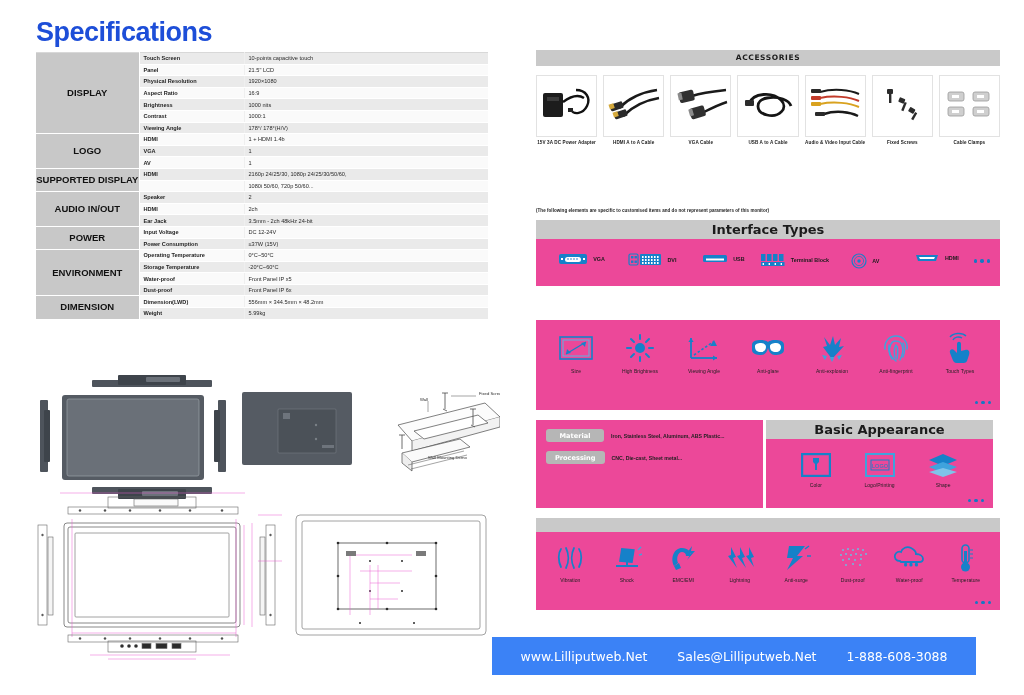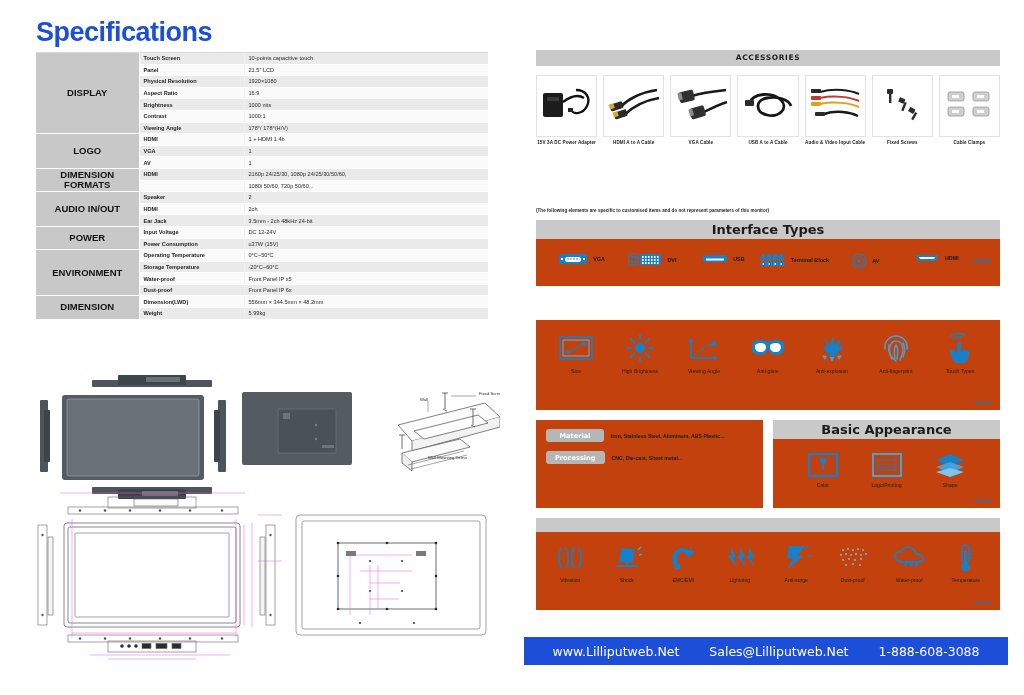--- a/index.html
+++ b/index.html
@@ -68,60 +68,60 @@
     letter-spacing:0.1px;
   }
 
   
   #cs-title { position:absolute; left:22px; top:180px; font-size:25px; }
   #cs-note {
     position:absolute; left:24px; top:208px; width:470px;
     font-size:4.5px; font-weight:bold; color:#222; letter-spacing:0.05px;
   }
 
-  .card { position:absolute; background:#c2410c; }
+  .card { position:absolute; background:#ec4899; }
   .card .hdr {
     height:19px; line-height:19px; font-size:13px; background:#c9c9c9;
   }
   .icon-row { display:flex; align-items:flex-start; }
   .icon-cell { flex:1; display:flex; flex-direction:column; align-items:center; }
   .icon-cell .cap {
     font-size:5px; color:#1f1f1f; margin-top:3px; text-align:center; letter-spacing:0.05px;
   }
   .dots { display:flex; gap:3px; }
   .dots i { width:3.4px; height:3.4px; border-radius:50%; background:#1577c4; display:block; }
 
   #interface-card { left:24px; top:220px; width:464px; height:66px; }
   #interface-row { padding:14px 10px 0 10px; }
   .iface { display:flex; align-items:center; gap:5px; }
   .iface .nm { font-size:5.4px; color:#1b1b1b; font-weight:bold; }
 
   #screen-card { left:24px; top:320px; width:464px; height:90px; }
   #screen-row { padding:11px 8px 0 8px; }
 
   #appearance-card { left:24px; top:420px; width:227px; height:88px; }
-  #basic-card { left:261px; top:420px; width:227px; height:88px; }
+  #basic-card { left:254px; top:420px; width:227px; height:88px; }
   #env-card { left:24px; top:518px; width:464px; height:92px; }
   #env-card .hdr { height:14px; }
   #env-row { padding:10px 6px 0 6px; }
 
   .tagline { display:flex; align-items:center; gap:7px; margin:9px 0 0 10px; }
   .tagline .pill {
     background:#b6b6b6; color:#ffffff; font-size:6.6px; font-weight:bold;
     padding:2.5px 9px; border-radius:3px; min-width:58px; text-align:center;
     font-family:"DejaVu Sans", sans-serif;
   }
   .tagline .txt { font-size:5.2px; color:#1f1f1f; font-weight:bold; }
 
   .dots-br { position:absolute; right:9px; bottom:6px; }
 
   
   #footer-bar {
-    position:absolute; left:524px; top:637px; width:484px; height:28px;
-    background:#1d4ed8; display:flex; align-items:center; justify-content:center;
+    position:absolute; left:492px; top:637px; width:484px; height:38px;
+    background:#3b82f6; display:flex; align-items:center; justify-content:center;
     gap:30px;
   }
   #footer-bar span { color:#ffffff; font-size:12.5px; font-family:"DejaVu Sans", sans-serif; }
 </style>
 </head>
 <body>
 
 <div class="page">
 
   <div class="left-col">
@@ -166,21 +166,21 @@
           </tr>
           <tr class="odd">
             <td class="lbl">VGA</td>
             <td class="val">1</td>
           </tr>
           <tr class="even">
             <td class="lbl">AV</td>
             <td class="val">1</td>
           </tr>
           <tr class="odd">
-            <td class="grp" rowspan="2">DIMENSION FORMATS</td>
+            <td class="grp" rowspan="2">SUPPORTED DISPLAY</td>
             <td class="lbl">HDMI</td>
             <td class="val">2160p 24/25/30, 1080p 24/25/30/50/60,</td>
           </tr>
           <tr class="even">
             <td class="lbl"></td>
             <td class="val">1080i 50/60, 720p 50/60...</td>
           </tr>
           <tr class="odd">
             <td class="grp" rowspan="3">AUDIO IN/OUT</td>
             <td class="lbl">Speaker</td>

